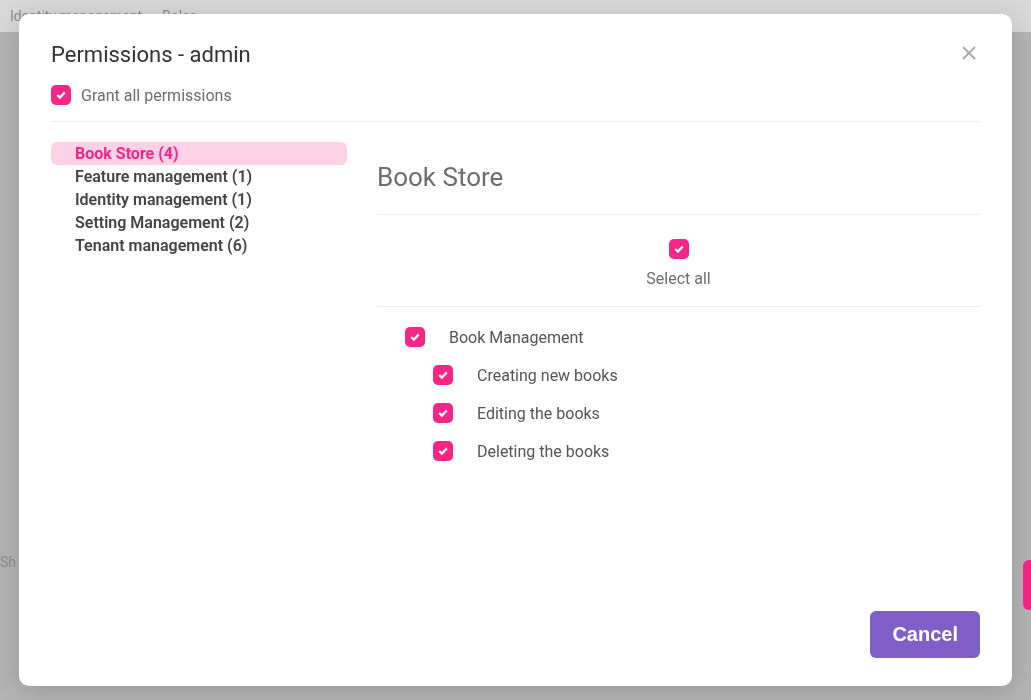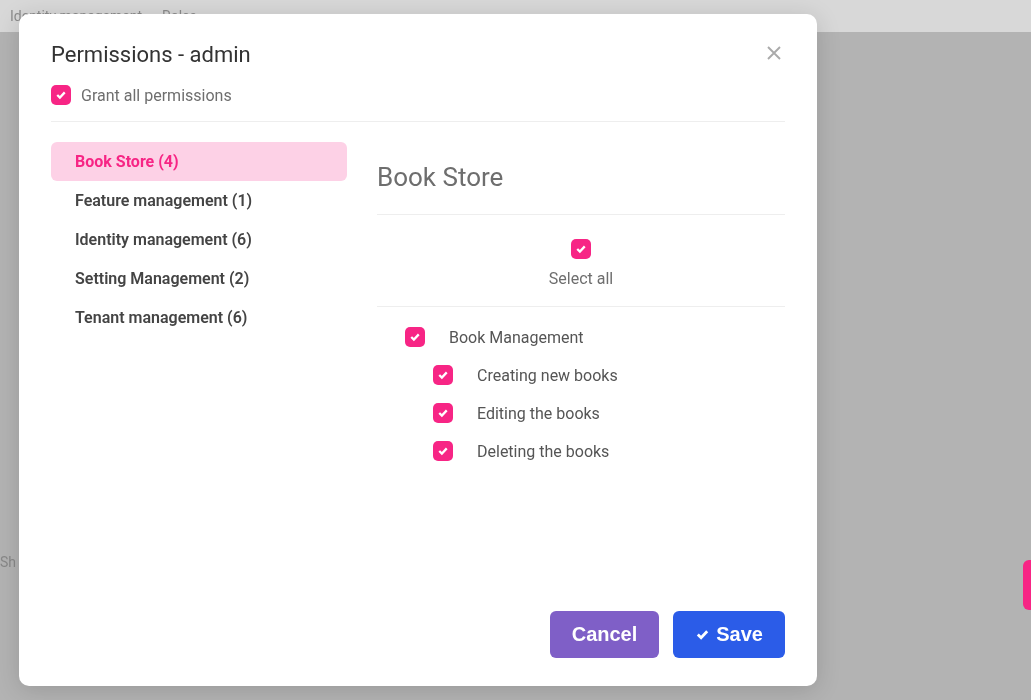--- a/index.html
+++ b/index.html
@@ -48,21 +48,21 @@
       height: 50px;
       background: #f72585;
       border-top-left-radius: 6px;
       border-bottom-left-radius: 6px;
     }
     
     .modal {
       position: absolute;
       top: 14px;
       left: 19px;
-      width: 798px;
+      width: 993px;
       height: 672px;
       background: white;
       border-radius: 10px;
       box-shadow: 0 4px 24px rgba(0,0,0,0.15);
       padding: 28px 32px;
       display: flex;
       flex-direction: column;
     }
     
     .modal-header {
@@ -132,21 +132,21 @@
       flex: 1;
     }
     
     .sidebar {
       width: 296px;
       display: flex;
       flex-direction: column;
     }
     
     .tab-item {
-      padding: 10px 24px;
+      padding: 2px 24px;
       font-size: 16px;
       font-weight: 600;
       color: #444;
       border-radius: 6px;
       cursor: pointer;
     }
     
     .tab-item.active {
       background: #fdd1e6;
       color: #f72585;
@@ -273,21 +273,21 @@
     <span class="grant-label">Grant all permissions</span>
   </div>
 
   <hr class="divider">
 
   <div class="content">
 
     <div class="sidebar">
       <div class="tab-item active">Book Store (4)</div>
       <div class="tab-item">Feature management (1)</div>
-      <div class="tab-item">Identity management (6)</div>
+      <div class="tab-item">Identity management (1)</div>
       <div class="tab-item">Setting Management (2)</div>
       <div class="tab-item">Tenant management (6)</div>
     </div>
 
     <div class="panel">
       <div class="panel-title">Book Store</div>
       <hr class="panel-divider">
 
       <div class="select-all-row">
         <div class="pink-checkbox">
@@ -338,21 +338,15 @@
         </div>
       </div>
     </div>
 
   </div>
 
   <div class="footer">
     <button class="btn btn-cancel">
       <span>Cancel</span>
     </button>
-    <button class="btn btn-save">
-      <svg viewBox="0 0 16 16">
-        <path d="M3 8 L6.5 11.5 L13 4.5"></path>
-      </svg>
-      <span>Save</span>
-    </button>
   </div>
 
 </div>
 
 </body></html>

